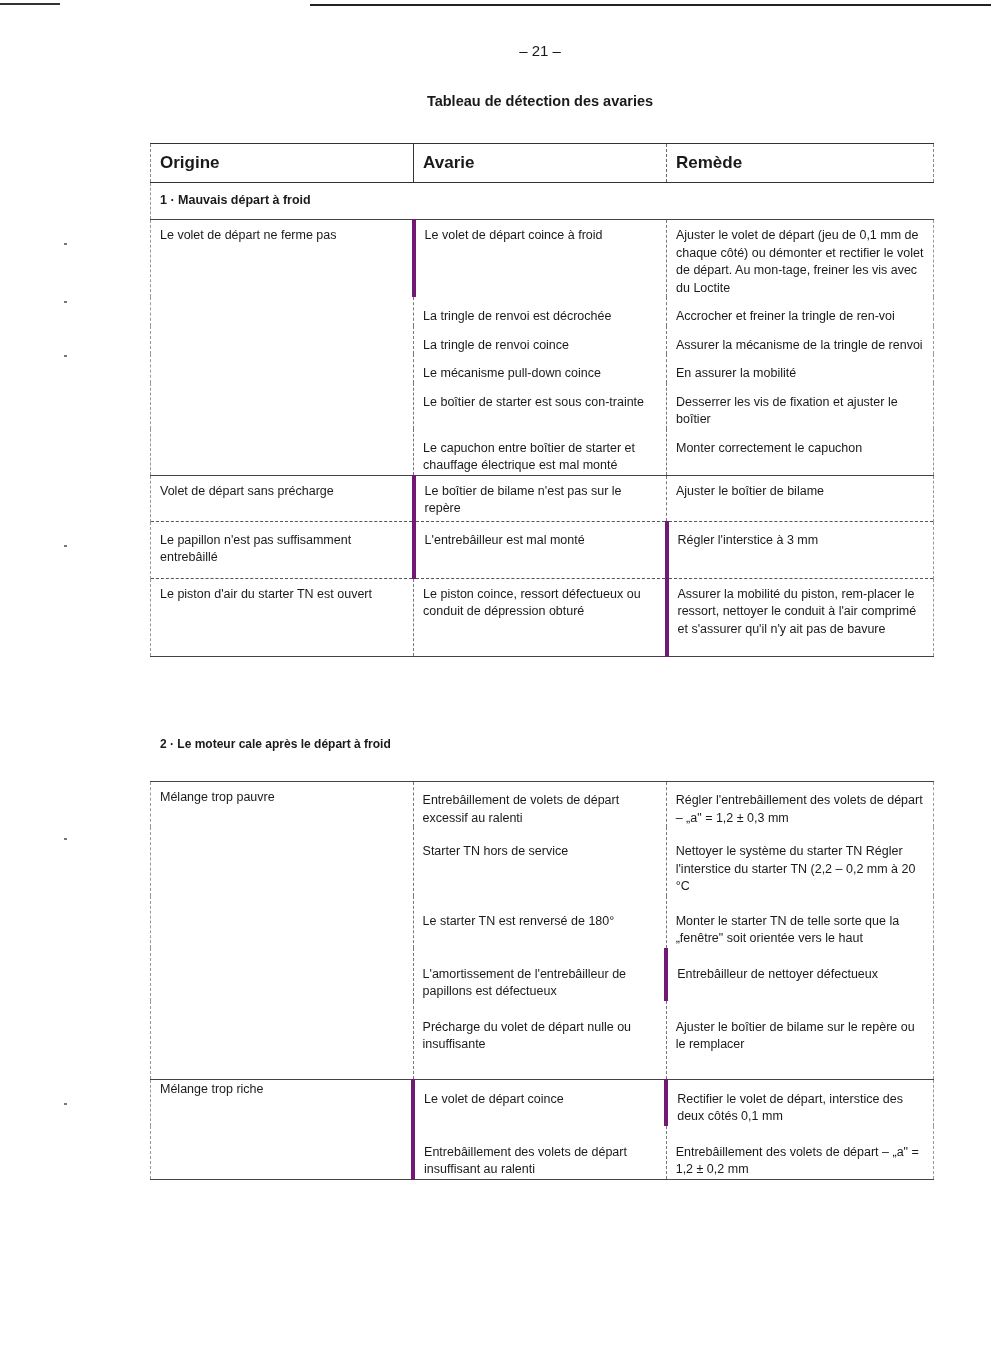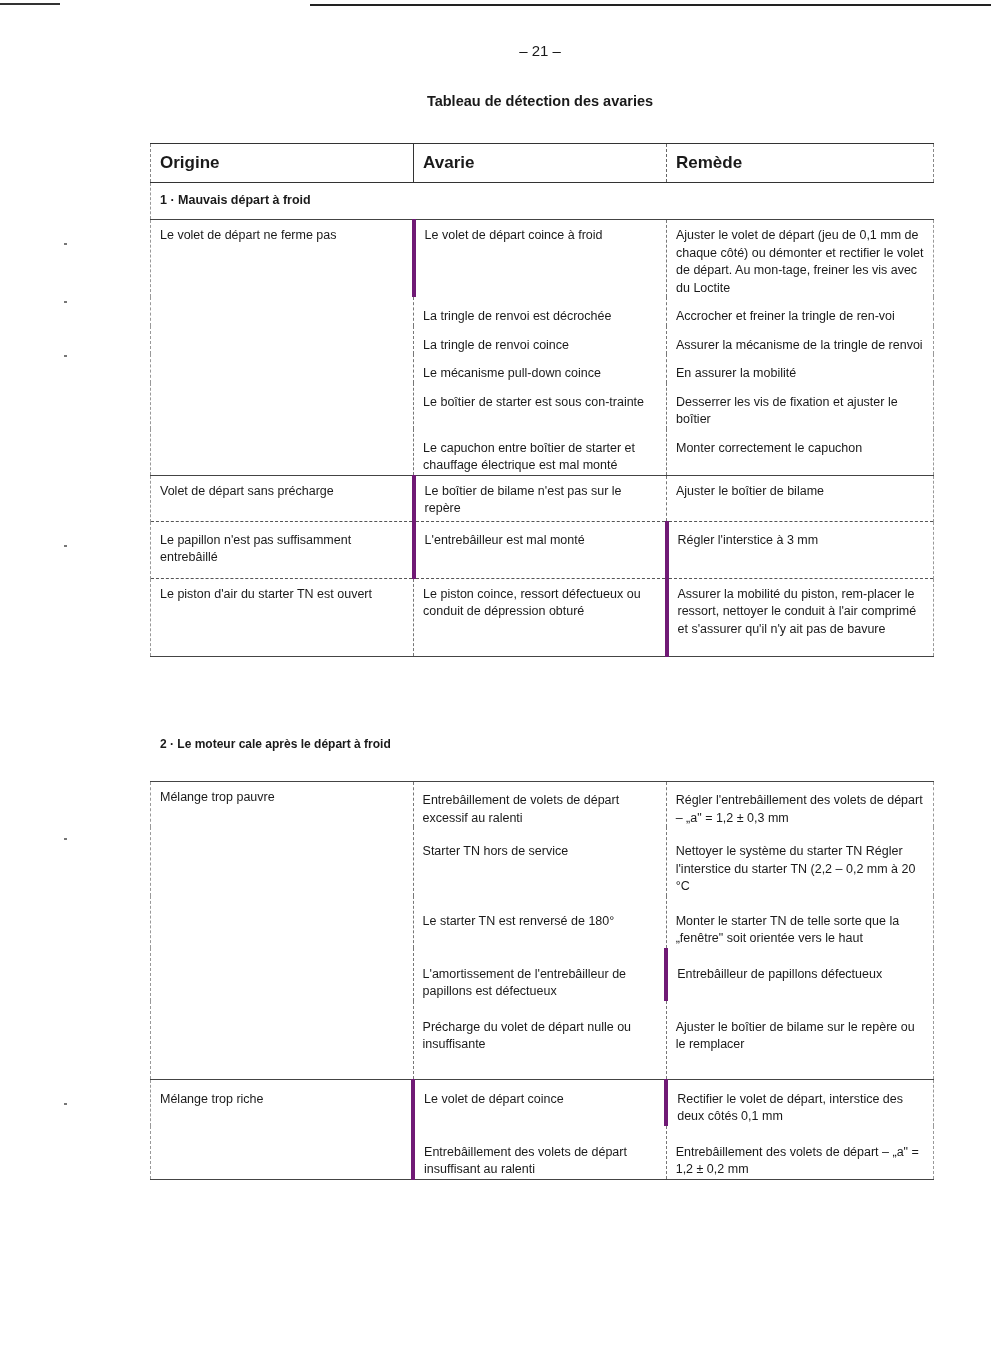--- a/index.html
+++ b/index.html
@@ -136,29 +136,29 @@
   <tr class="sub">
     <td class="c2 vd" style="padding-top:16px">Starter TN hors de service</td>
     <td class="c3 vd rb" style="padding-top:16px">Nettoyer le système du starter TN Régler l'interstice du starter TN (2,2 – 0,2 mm à 20 °C</td>
   </tr>
   <tr class="sub">
     <td class="c2 vd" style="padding-top:17px">Le starter TN est renversé de 180°</td>
     <td class="c3 vd rb" style="padding-top:17px">Monter le starter TN de telle sorte que la „fenêtre" soit orientée vers le haut</td>
   </tr>
   <tr class="sub">
     <td class="c2 vd" style="padding-top:18px">L'amortissement de l'entrebâilleur de papillons est défectueux</td>
-    <td class="c3 vl rb" style="padding-top:18px">Entrebâilleur de papillons défectueux</td>
+    <td class="c3 vl rb" style="padding-top:18px">Entrebâilleur de nettoyer défectueux</td>
   </tr>
   <tr class="sub">
     <td class="c2 vd" style="padding-top:18px;height:60px">Précharge du volet de départ nulle ou insuffisante</td>
     <td class="c3 vd rb" style="padding-top:18px">Ajuster le boîtier de bilame sur le repère ou le remplacer</td>
   </tr>
 
   <tr class="sep first">
-    <td class="c1 ll" rowspan="2" style="border-bottom:1.5px solid #444;padding-top:11px">Mélange trop riche</td>
+    <td class="c1 ll" rowspan="2" style="border-bottom:1.5px solid #444;padding-top:1px">Mélange trop riche</td>
     <td class="c2 vl" style="padding-top:11px">Le volet de départ coince</td>
     <td class="c3 vl rb" style="padding-top:11px">Rectifier le volet de départ, interstice des deux côtés 0,1 mm</td>
   </tr>
   <tr class="sub bot">
     <td class="c2 vl" style="padding-top:18px;height:30px">Entrebâillement des volets de départ insuffisant au ralenti</td>
     <td class="c3 vd rb" style="padding-top:18px">Entrebâillement des volets de départ – „a" = 1,2 ± 0,2 mm</td>
   </tr>
 </tbody>
   </table>
 

